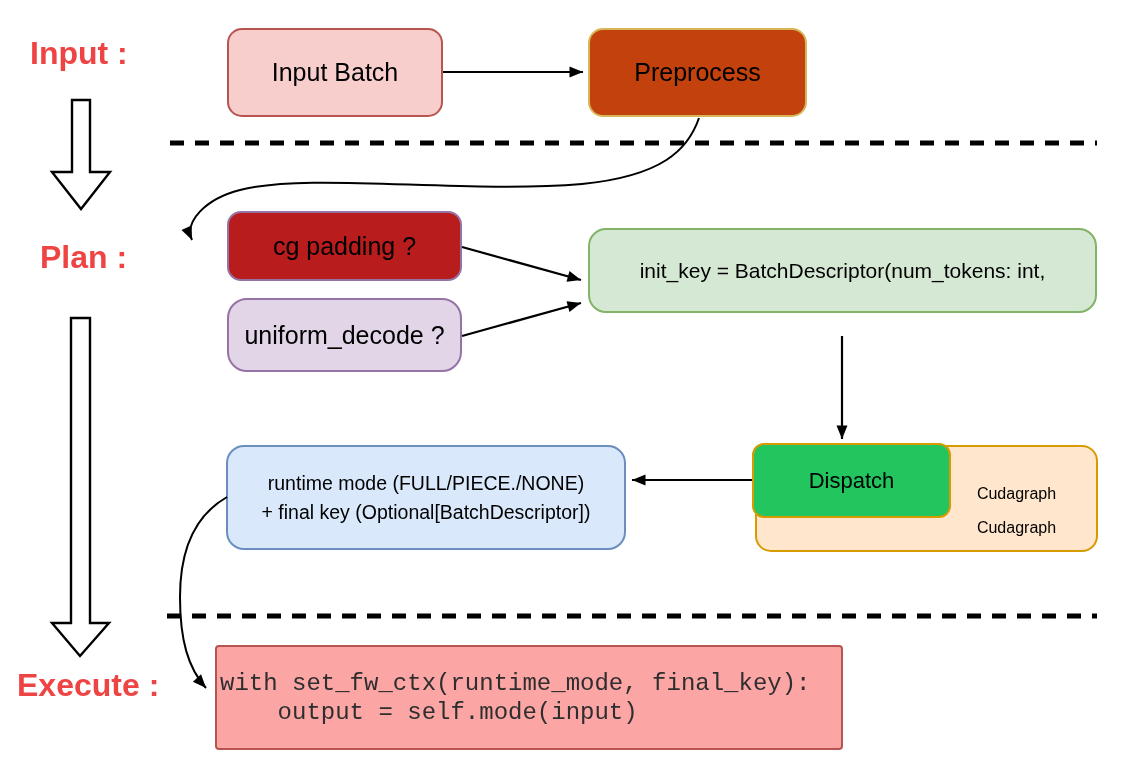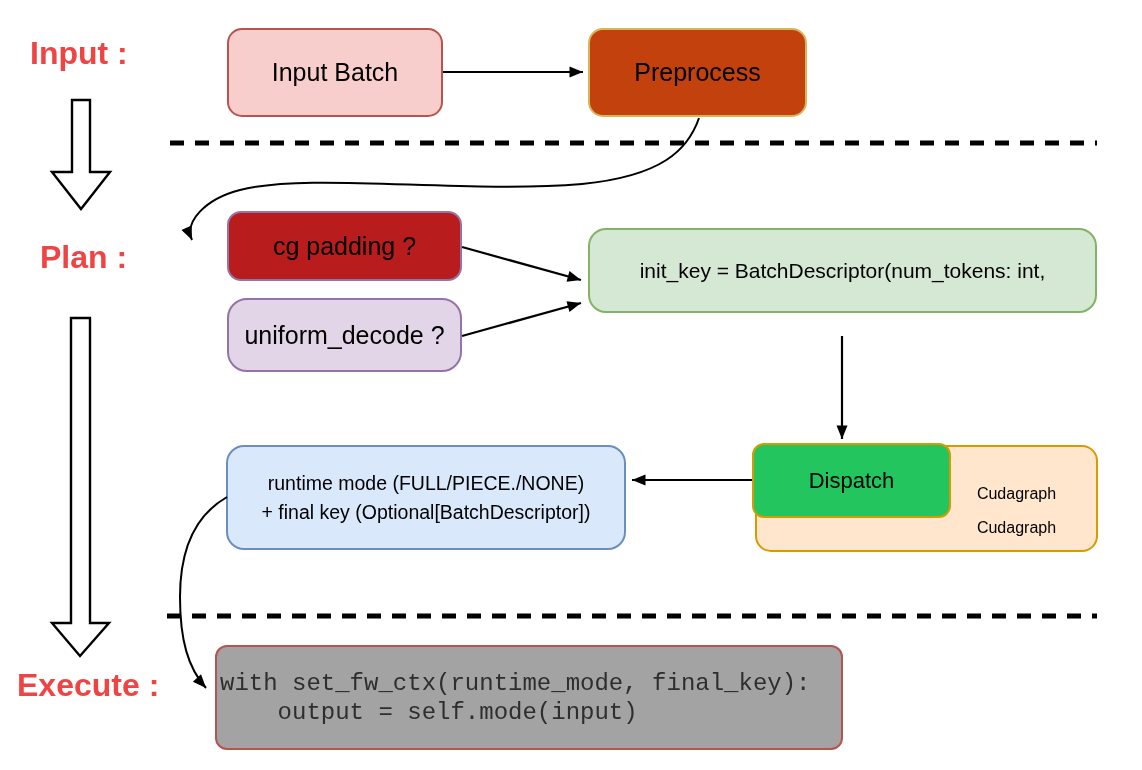--- a/index.html
+++ b/index.html
@@ -19,21 +19,21 @@
   #node-cg-padding{left:227px;top:211px;width:235px;height:70px;background:#b91c1c;border-color:#9673a6;border-radius:14px;font-size:25px;}
   #node-uniform-decode{left:227px;top:298px;width:235px;height:74px;background:#e1d5e7;border-color:#9673a6;border-radius:20px;font-size:25px;}
   #node-init-key{left:588px;top:228px;width:509px;height:85px;background:#d5e8d4;border-color:#82b366;border-radius:18px;
                  font-size:21px;line-height:30px;flex-direction:column;}
   #node-cudagraph{left:755px;top:445px;width:343px;height:107px;background:#ffe6cc;border-color:#d79b00;border-radius:16px;}
   #cudagraph-label{position:absolute;left:178px;top:0;width:163px;height:100%;display:flex;flex-direction:column;
                    align-items:center;justify-content:center;font-size:16px;line-height:34px;padding-top:24px;box-sizing:border-box;}
   #node-dispatch{left:752px;top:443px;width:199px;height:75px;background:#22c55e;border-color:#d79b00;border-radius:12px;font-size:22px;}
   #node-runtime{left:226px;top:445px;width:400px;height:105px;background:#dae8fc;border-color:#6c8ebf;border-radius:18px;
                 font-size:19.5px;line-height:29px;flex-direction:column;}
-  #node-code{left:215px;top:645px;width:628px;height:105px;background:#a3a3a3;border-color:#b85450;border-radius:12px;
+  #node-code{left:215px;top:645px;width:628px;height:105px;background:#fca5a5;border-color:#b85450;border-radius:4px;
              flex-direction:column;align-items:flex-start;justify-content:center;
              font-family:"Liberation Mono",monospace;font-size:24px;line-height:29px;color:#2e2e2e;padding-left:3px;text-align:left;}
   .pre{white-space:pre;}
   #edges{position:absolute;left:0;top:0;width:1142px;height:770px;pointer-events:none;z-index:5;}
 </style>
 </head>
 <body>
 
 <div id="canvas">
 

